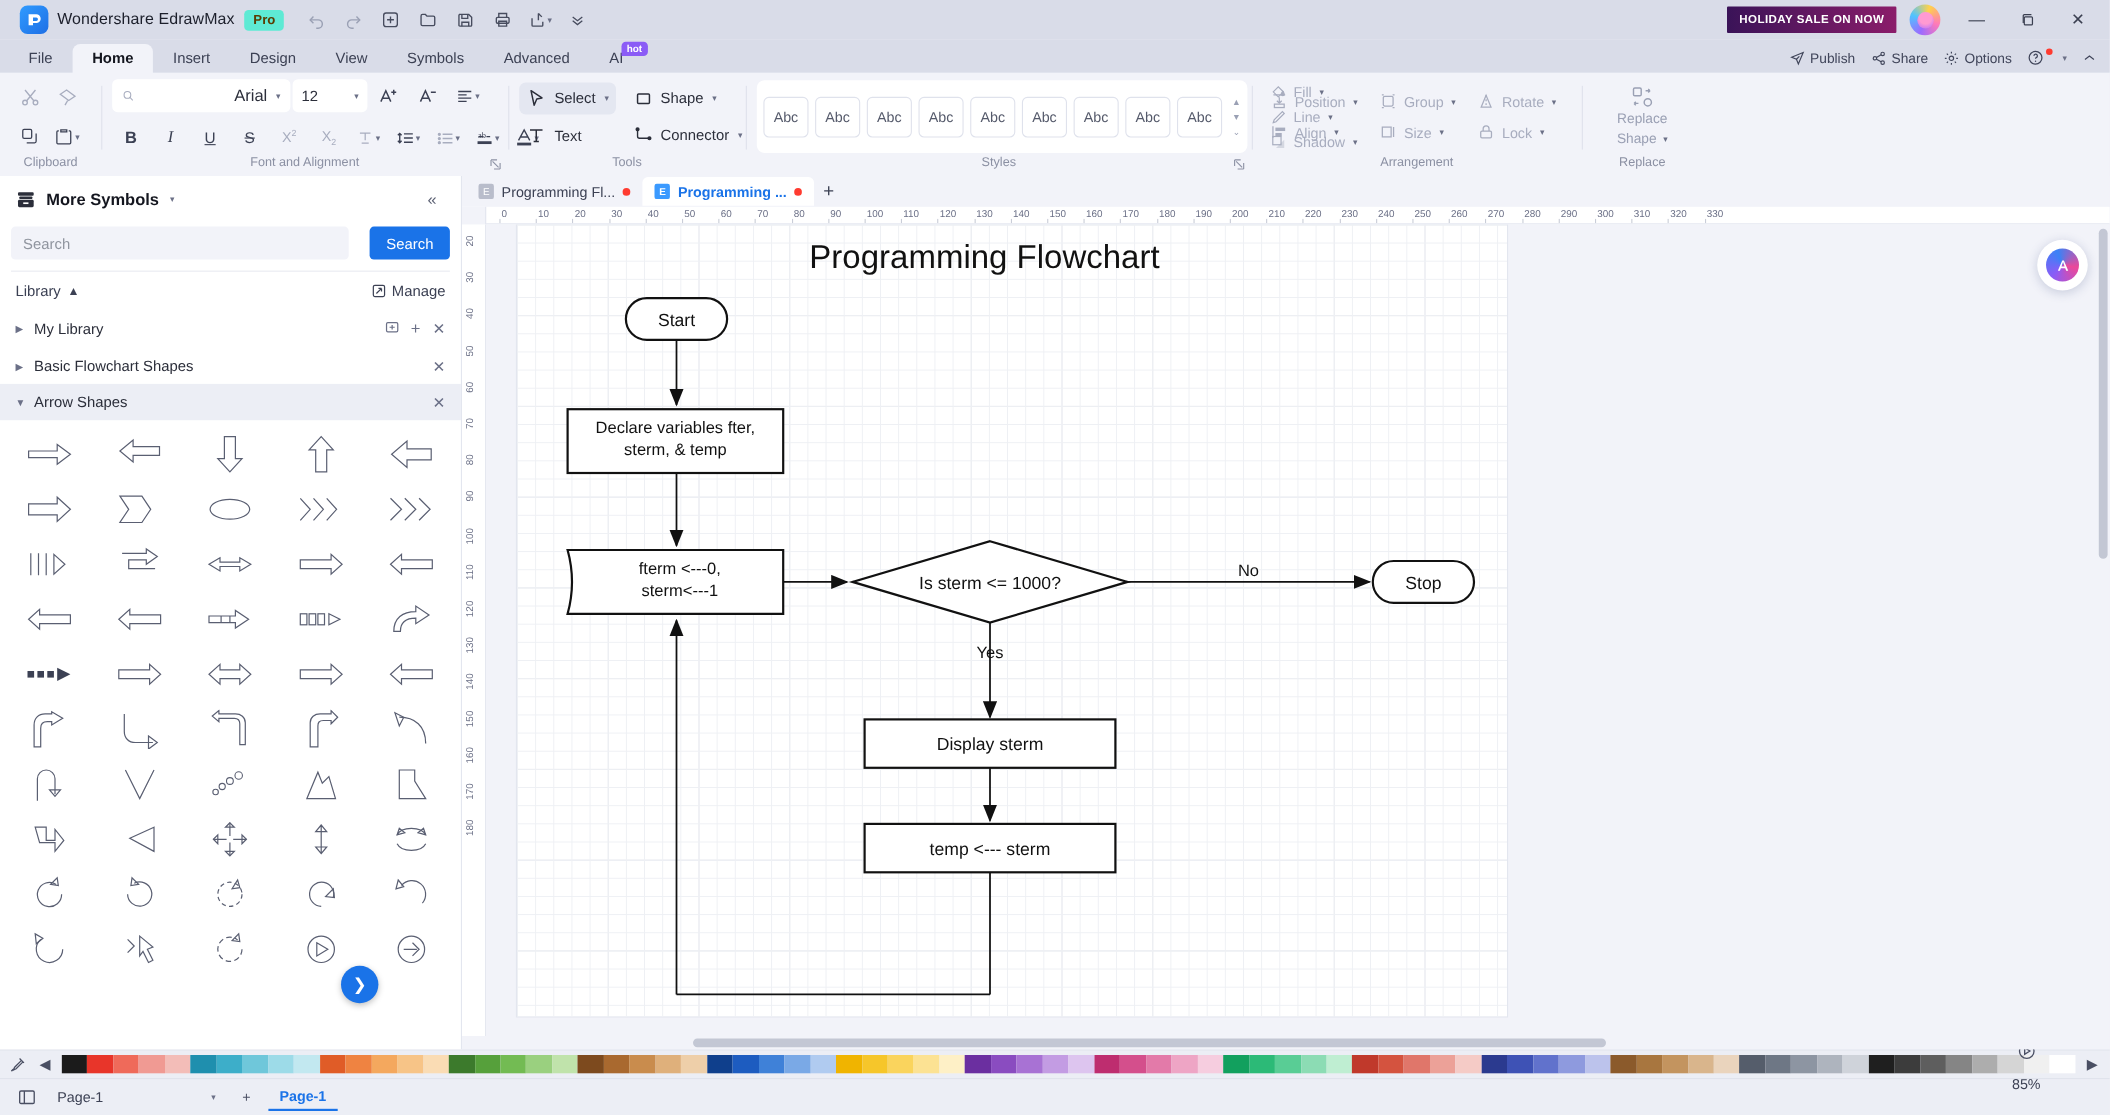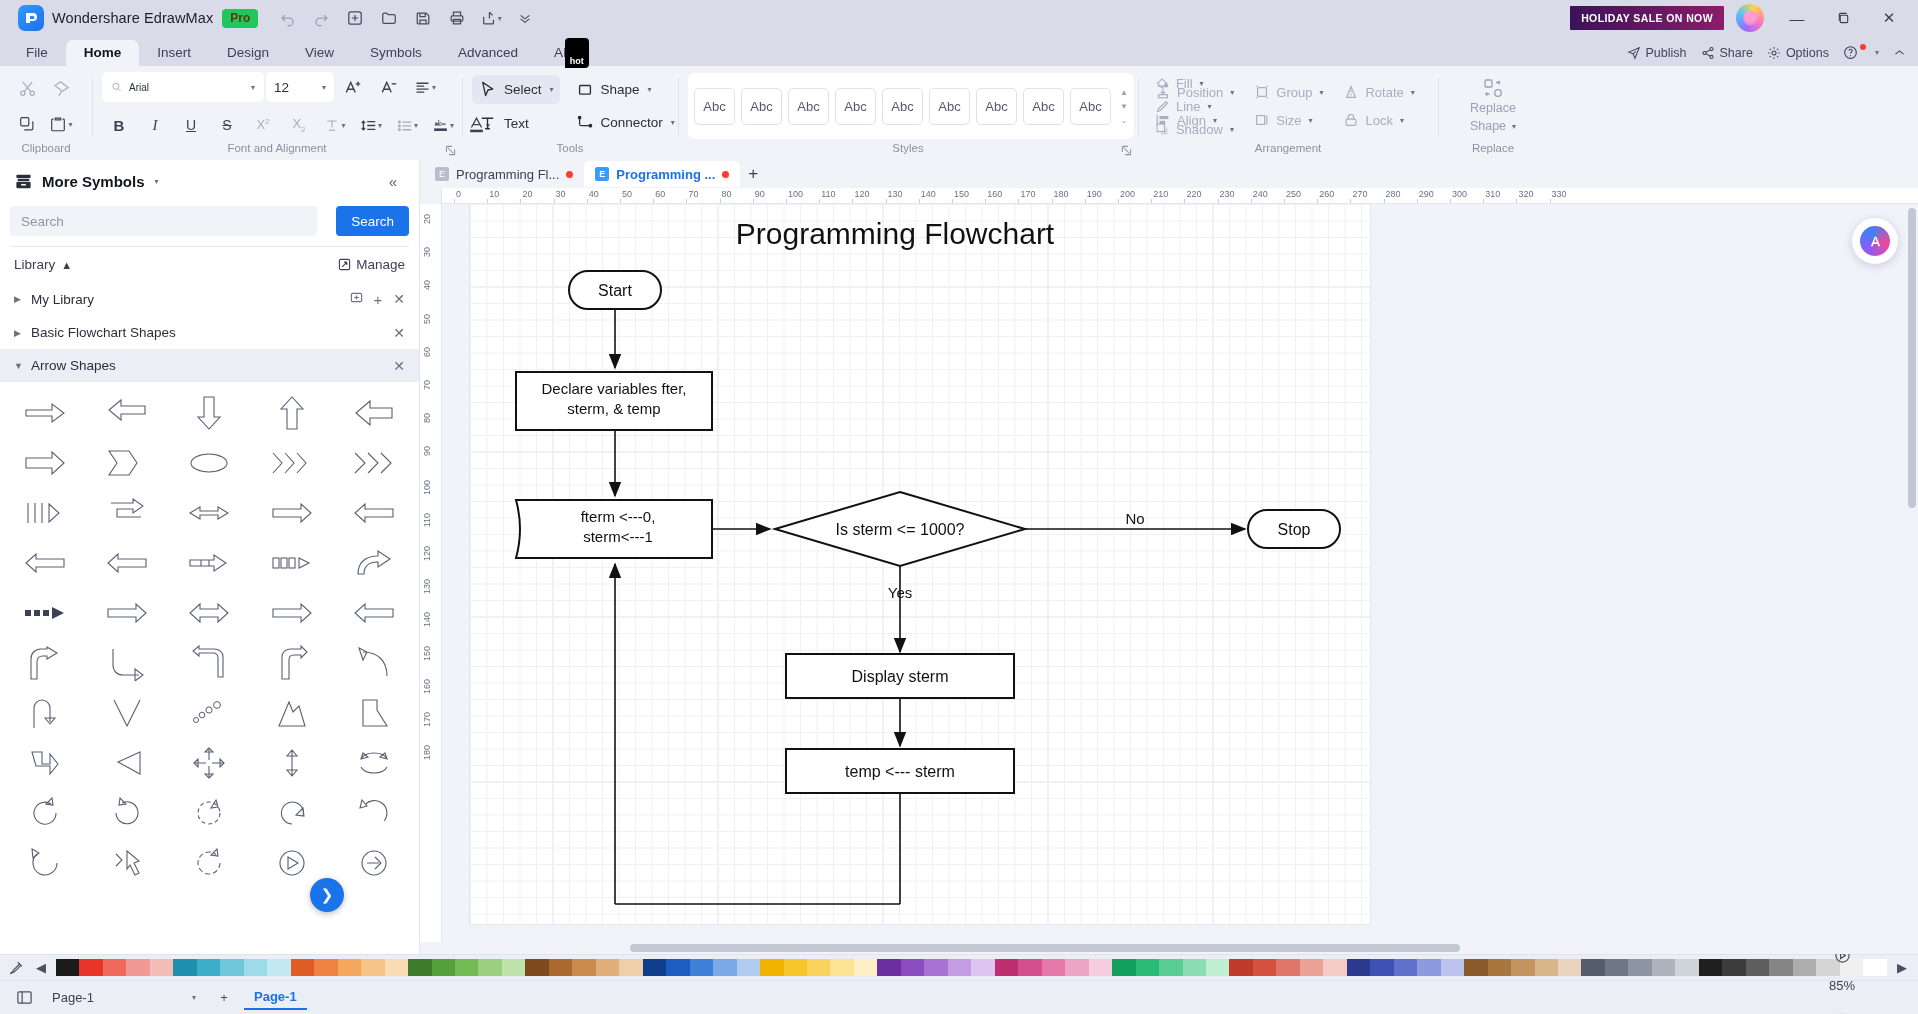--- a/index.html
+++ b/index.html
@@ -19,21 +19,21 @@
     padding:0 8px; flex:none; position:relative;
   }
   .logo {
     width:26px; height:26px; border-radius:7px; margin:0 8px 0 10px;
     background:linear-gradient(135deg,#2f9bff,#1f6fe5);
     display:flex; align-items:center; justify-content:center;
     color:#fff; font-weight:bold; font-size:15px;
   }
   .apptitle { font-size:14.5px; color:#1c1f2b; letter-spacing:.1px; }
   .pro-badge {
-    margin-left:9px; background:#22c55e; color:#5a3c00; font-weight:bold;
+    margin-left:9px; background:#5eead4; color:#5a3c00; font-weight:bold;
     font-size:12px; border-radius:4px; padding:2px 8px 3px;
   }
   .qa { display:flex; align-items:center; gap:4px; margin-left:14px; }
   .qa-btn {
     width:30px; height:26px; display:flex; align-items:center; justify-content:center;
     border-radius:4px; color:#9aa0b4;
   }
   .qa-btn.dark { color:#474c5e; }
   .tb-right { margin-left:auto; display:flex; align-items:center; gap:4px; }
   .sale {
@@ -56,22 +56,22 @@
   .menubar {
     height:30px; background:#d9dce8; display:flex; align-items:flex-end;
     padding-left:8px; flex:none; position:relative;
   }
   .menu-item {
     padding:5px 18px 7px; font-size:13.5px; color:#3c4154; border-radius:7px 7px 0 0;
     position:relative; top:1px;
   }
   .menu-item.active { background:#f2f3f9; color:#14161f; font-weight:bold; }
   .menu-item .hot {
-    position:absolute; top:-2px; right:-4px; background:#000000; color:#fff;
-    font-size:9px; padding:18px 5px 2px; border-radius:4px 4px 4px 0; font-weight:bold;
+    position:absolute; top:-2px; right:-4px; background:#8b5cf6; color:#fff;
+    font-size:9px; padding:1px 5px 2px; border-radius:4px 4px 4px 0; font-weight:bold;
   }
   .menubar-right { margin-left:auto; display:flex; align-items:center; gap:14px; padding:0 12px 6px; color:#40455a; font-size:12.5px;}
   .mbr { display:flex; align-items:center; gap:5px; }
   .dot-red { width:6px;height:6px;border-radius:50%;background:#ff3b30;position:relative;top:-6px;left:-3px;}
 
   
   .ribbon {
     height:94px; background:#f2f3f9; display:flex; align-items:stretch; flex:none;
     padding-top:4px;
   }
@@ -89,21 +89,21 @@
     width:34px;height:32px;display:flex;align-items:center;justify-content:center;
     border-radius:5px; color:#3c4154;
   }
   .ico-btn.dim { color:#a8adbf; }
   .caret { font-size:8px; color:#6b7087; margin-left:1px;}
   .fontbox {
     width:162px;height:30px;background:#fff;border-radius:5px;display:flex;align-items:center;
     padding:0 8px; gap:7px; border:1px solid #fff;
   }
   .fontbox input {
-    border:none;outline:none;font-size:10px;width:100%;font-family:inherit;color:#2b2e3a;background:transparent;
+    border:none;outline:none;font-size:15px;width:100%;font-family:inherit;color:#2b2e3a;background:transparent;text-align:right;
   }
   .sizebox {
     width:68px;height:30px;background:#fff;border-radius:5px;display:flex;align-items:center;
     padding:0 8px; justify-content:space-between;
   }
   .sizebox input { border:none;outline:none;font-size:13.5px;width:38px;font-family:inherit;color:#2b2e3a;background:transparent;}
   .tool-btn {
     display:flex;align-items:center;gap:7px;padding:5px 6px;border-radius:6px;font-size:13.5px;color:#2b2e3a;
   }
   .tool-btn.sel{background:#e4e7f1;}

